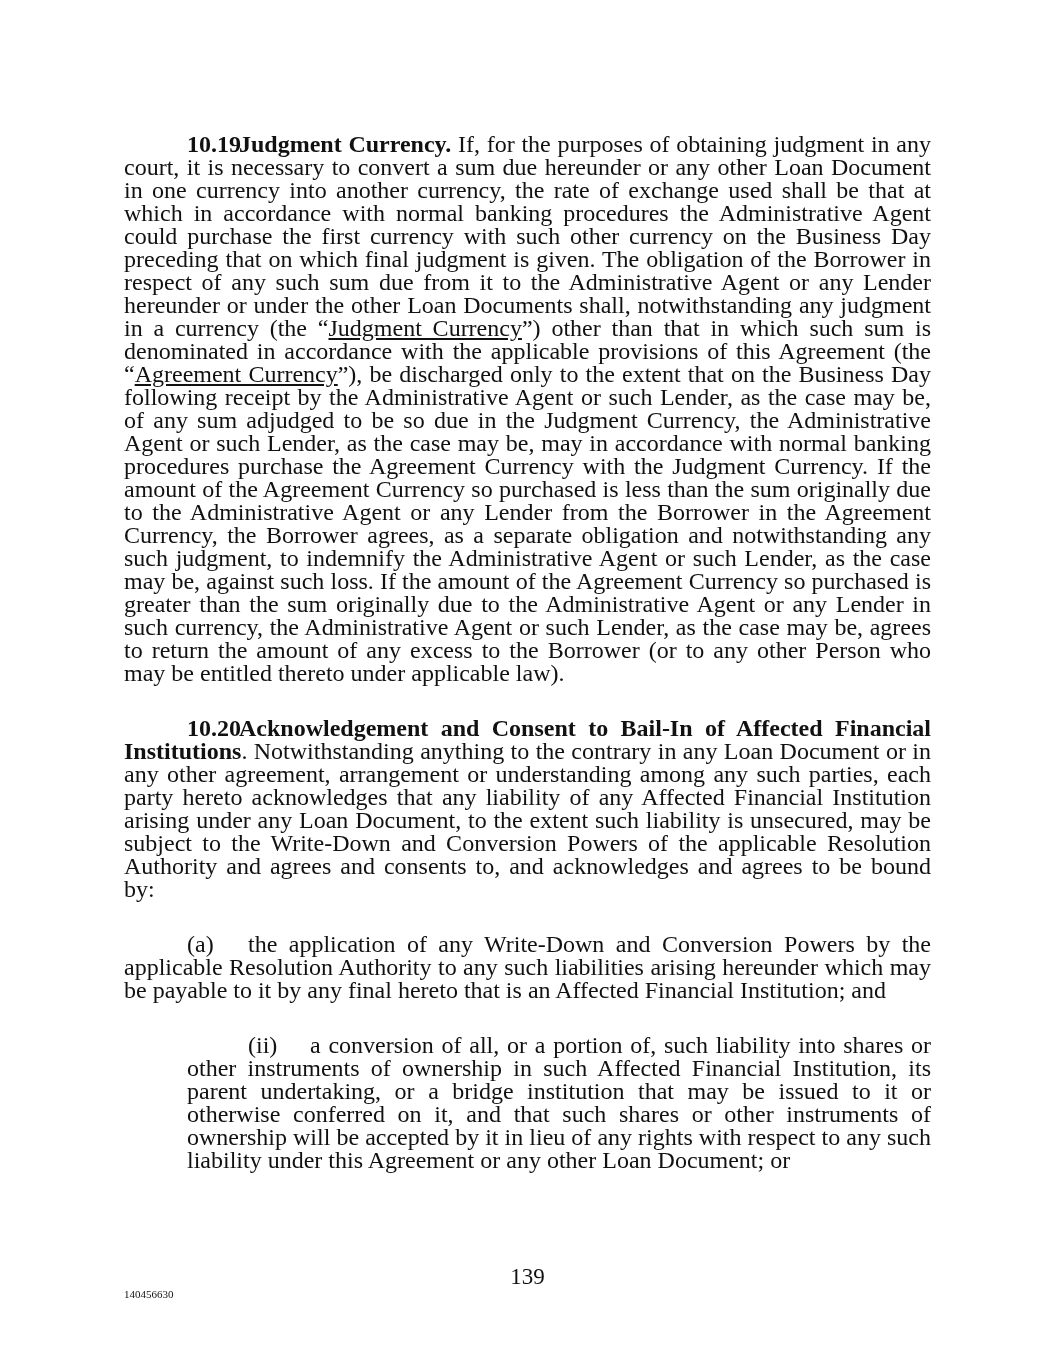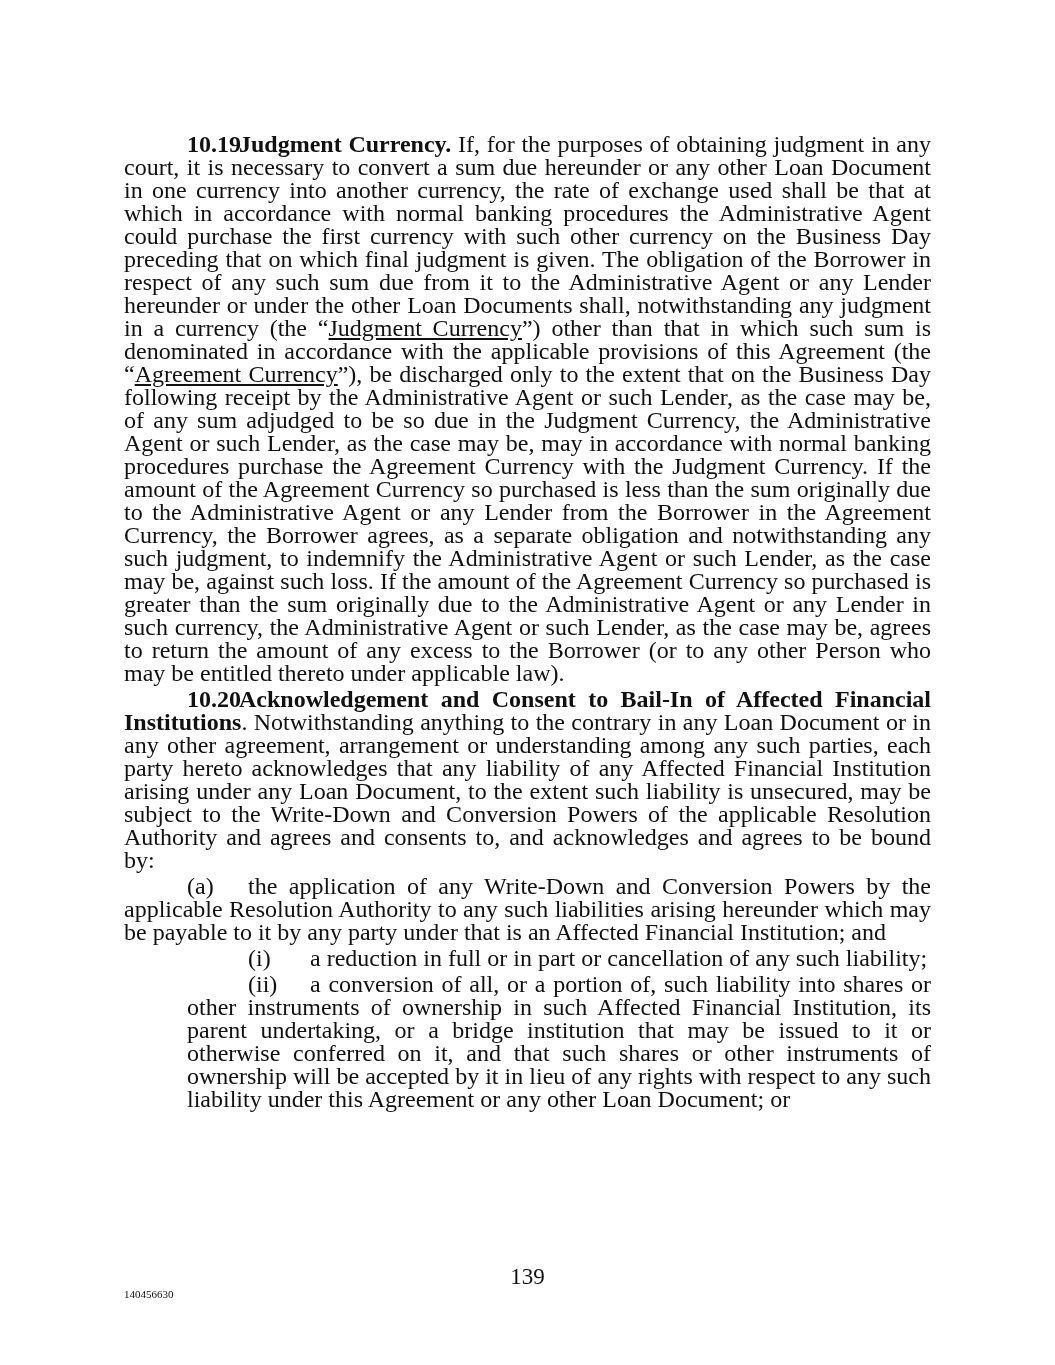--- a/index.html
+++ b/index.html
@@ -25,21 +25,21 @@
     }
     p {
       margin: 0;
       text-align: justify;
       text-align-last: left;
     }
     .indent-1 { text-indent: 63px; }
     .sec { font-weight: bold; }
     .sec-num { display: inline-block; width: 52px; text-indent: 0; }
     .u { text-decoration: underline; text-underline-offset: 2px; }
-    .gap { margin-top: 3px; }
+    .gap { margin-top: 32px; }
     .item-a, .item-b {
       text-indent: 63px;
     }
     .label {
       display: inline-block;
       width: 61px;
       text-indent: 0;
     }
     .sub {
       margin-left: 63px;
@@ -65,24 +65,23 @@
   </style>
 </head>
 <body>
 
 <div class="page">
 
   <p class="indent-1"><span class="sec"><span class="sec-num">10.19</span><span>Judgment Currency.</span></span><span> If, for the purposes of obtaining judgment in any court, it is necessary to convert a sum due hereunder or any other Loan Document in one currency into another currency, the rate of exchange used shall be that at which in accordance with normal banking procedures the Administrative Agent could purchase the first currency with such other currency on the Business Day preceding that on which final judgment is given.  The obligation of the Borrower in respect of any such sum due from it to the Administrative Agent or any Lender hereunder or under the other Loan Documents shall, notwithstanding any judgment in a currency (the “</span><span class="u">Judgment Currency</span><span>”) other than that in which such sum is denominated in accordance with the applicable provisions of this Agreement (the “</span><span class="u">Agreement Currency</span><span>”), be discharged only to the extent that on the Business Day following receipt by the Administrative Agent or such Lender, as the case may be, of any sum adjudged to be so due in the Judgment Currency, the Administrative Agent or such Lender, as the case may be, may in accordance with normal banking procedures purchase the Agreement Currency with the Judgment Currency.  If the amount of the Agreement Currency so purchased is less than the sum originally due to the Administrative Agent or any Lender from the Borrower in the Agreement Currency, the Borrower agrees, as a separate obligation and notwithstanding any such judgment, to indemnify the Administrative Agent or such Lender, as the case may be, against such loss.  If the amount of the Agreement Currency so purchased is greater than the sum originally due to the Administrative Agent or any Lender in such currency, the Administrative Agent or such Lender, as the case may be, agrees to return the amount of any excess to the Borrower (or to any other Person who may be entitled thereto under applicable law).</span></p>
 
   <p class="indent-1 gap"><span class="sec"><span class="sec-num">10.20</span><span>Acknowledgement and Consent to Bail-In of Affected Financial Institutions</span></span><span>.</span><span> Notwithstanding anything to the contrary in any Loan Document or in any other agreement, arrangement or understanding among any such parties, each party hereto acknowledges that any liability of any Affected Financial Institution arising under any Loan Document, to the extent such liability is unsecured, may be subject to the Write-Down and Conversion Powers of the applicable Resolution Authority and agrees and consents to, and acknowledges and agrees to be bound by:</span></p>
 
-  <p class="item-a gap"><span class="label">(a)</span><span>the application of any Write-Down and Conversion Powers by the applicable Resolution Authority to any such liabilities arising hereunder which may be payable to it by any party under that is an Affected Financial Institution; and</span></p>
+  <p class="item-a gap"><span class="label">(a)</span><span>the application of any Write-Down and Conversion Powers by the applicable Resolution Authority to any such liabilities arising hereunder which may be payable to it by any final hereto that is an Affected Financial Institution; and</span></p>
 
 
-  <p class="sub gap"><span class="label">(i)</span><span>a reduction in full or in part or cancellation of any such liability;</span></p>
 
   <p class="sub gap"><span class="label">(ii)</span><span>a conversion of all, or a portion of, such liability into shares or other instruments of ownership in such Affected Financial Institution, its parent undertaking, or a bridge institution that may be issued to it or otherwise conferred on it, and that such shares or other instruments of ownership will be accepted by it in lieu of any rights with respect to any such liability under this Agreement or any other Loan Document; or</span></p>
 
 
 </div>
 
 <div class="footer-page">139</div>
 <div class="footer-id">140456630</div>
 
 </body></html>

